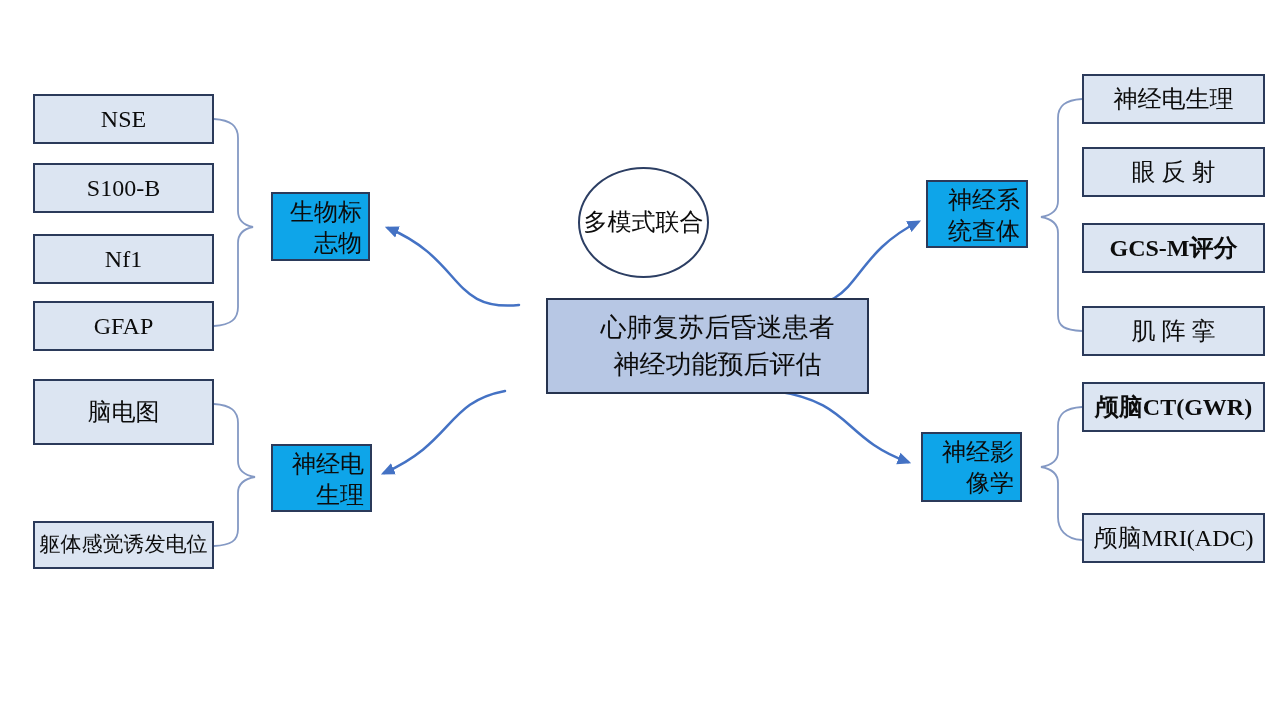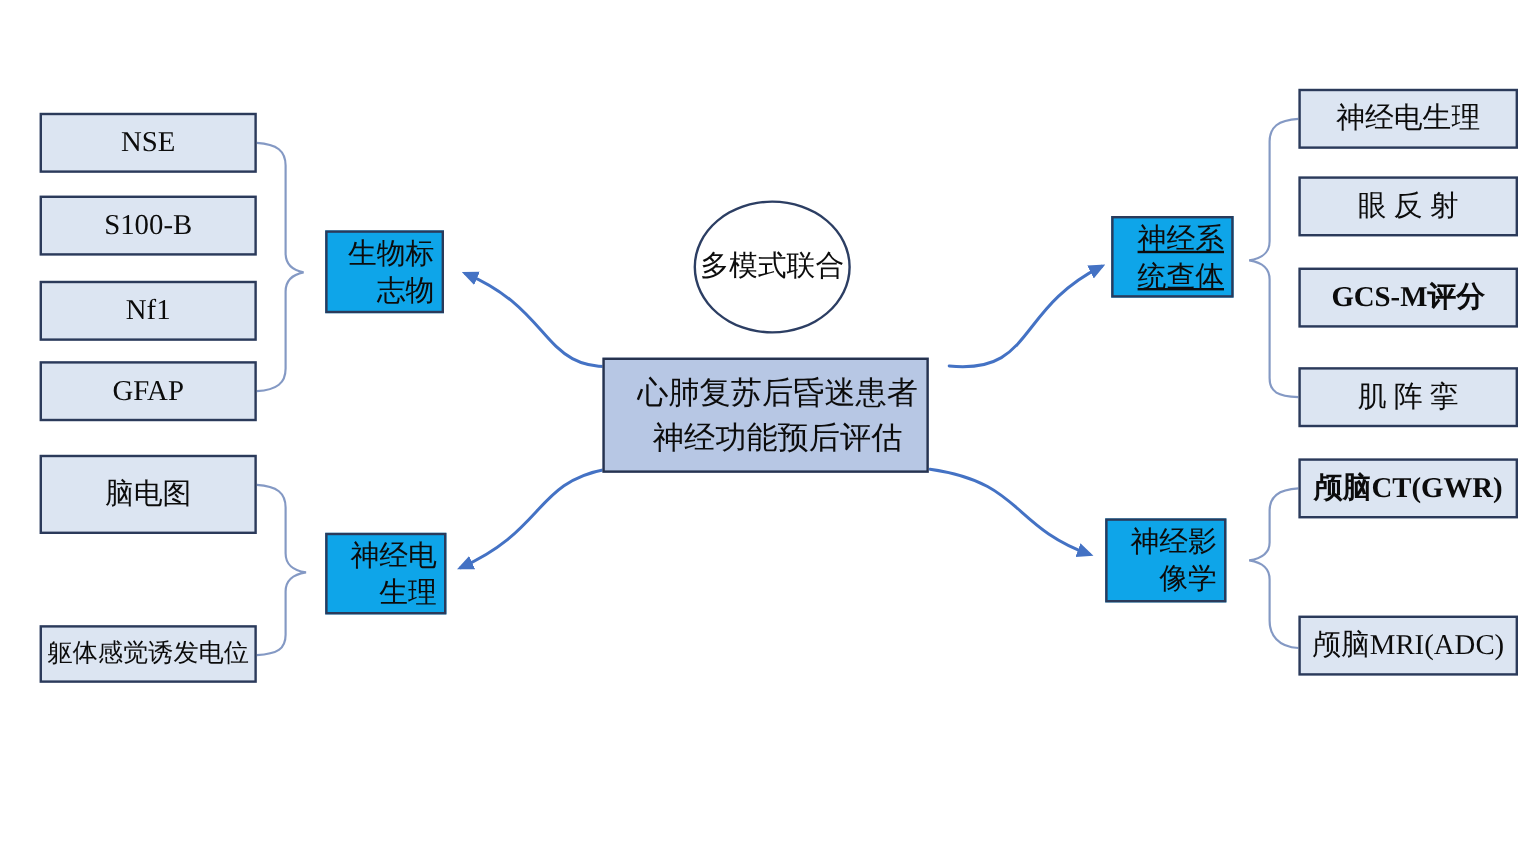--- a/index.html
+++ b/index.html
@@ -57,27 +57,27 @@
     <path d="M214 404 C231 405 238 411 238 423 L238 461 C238 470 243 475 255 477 C243 479 238 484 238 493 L238 529 C238 541 231 545 214 546" fill="none" stroke="#8499c4" stroke-width="1.8"></path>
     <path d="M1082 99 C1065 100 1058 106 1058 118 L1058 201 C1058 210 1053 215 1041 217 C1053 219 1058 224 1058 233 L1058 315 C1058 327 1065 330 1082 331" fill="none" stroke="#8499c4" stroke-width="1.8"></path>
     <path d="M1082 407 C1065 408 1058 414 1058 426 L1058 452 C1058 460 1053 465 1041 467 C1053 469 1058 474 1058 483 L1058 517 C1058 529 1065 539 1082 540" fill="none" stroke="#8499c4" stroke-width="1.8"></path>
   </svg>
 
   <div class="hub" style="left:578px;top:167px;width:131px;height:111px;">
     <span>多模式</span>
     <span>联合</span>
   </div>
 
-  <div class="center-box" style="left:502px;top:298px;width:272px;height:96px;padding-left:20px;">
+  <div class="center-box" style="left:546px;top:298px;width:323px;height:96px;padding-left:20px;">
     <span>心肺复苏后昏迷患者</span>
     <span>神经功能预后评估</span>
   </div>
 
   <div class="cat" style="left:271px;top:192px;width:99px;height:69px;">生物标志物</div>
-  <div class="cat" style="left:926px;top:180px;width:102px;height:68px;text-decoration:underline;">神经系统查体</div>
+  <div class="cat" style="left:926px;top:180px;width:102px;height:68px;">神经系统查体</div>
   <div class="cat" style="left:271px;top:444px;width:101px;height:68px;">神经电生理</div>
   <div class="cat" style="left:921px;top:432px;width:101px;height:70px;">神经影像学</div>
 
   <div class="box" style="left:33px;top:94px;width:181px;height:50px;">NSE</div>
   <div class="box" style="left:33px;top:163px;width:181px;height:50px;">S100-B</div>
   <div class="box" style="left:33px;top:234px;width:181px;height:50px;">Nf1</div>
   <div class="box" style="left:33px;top:301px;width:181px;height:50px;">GFAP</div>
 
   <div class="box" style="left:33px;top:379px;width:181px;height:66px;">脑电图</div>
   <div class="box small" style="left:33px;top:521px;width:181px;height:48px;">躯体感觉诱发电位</div>

